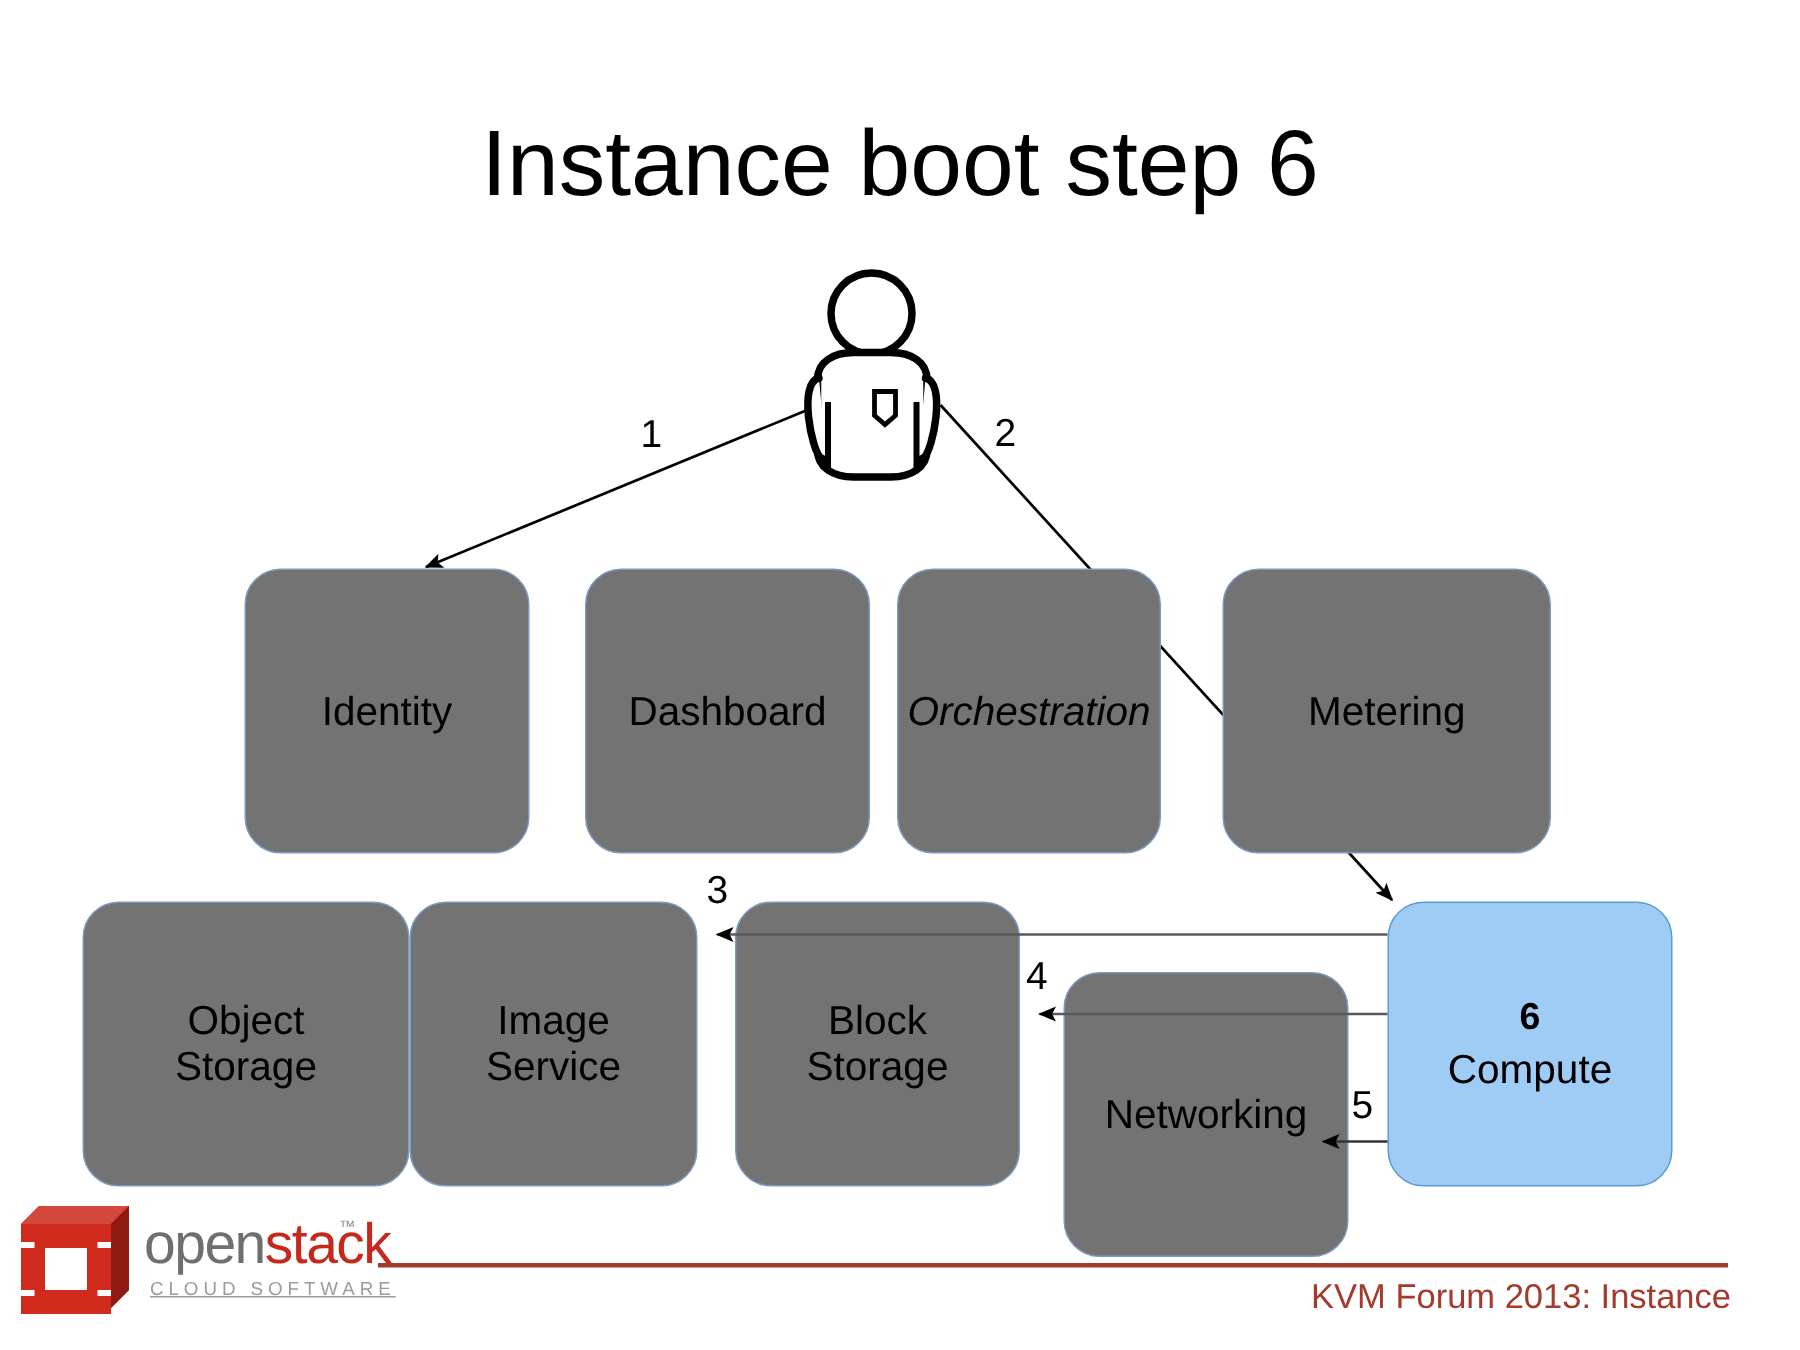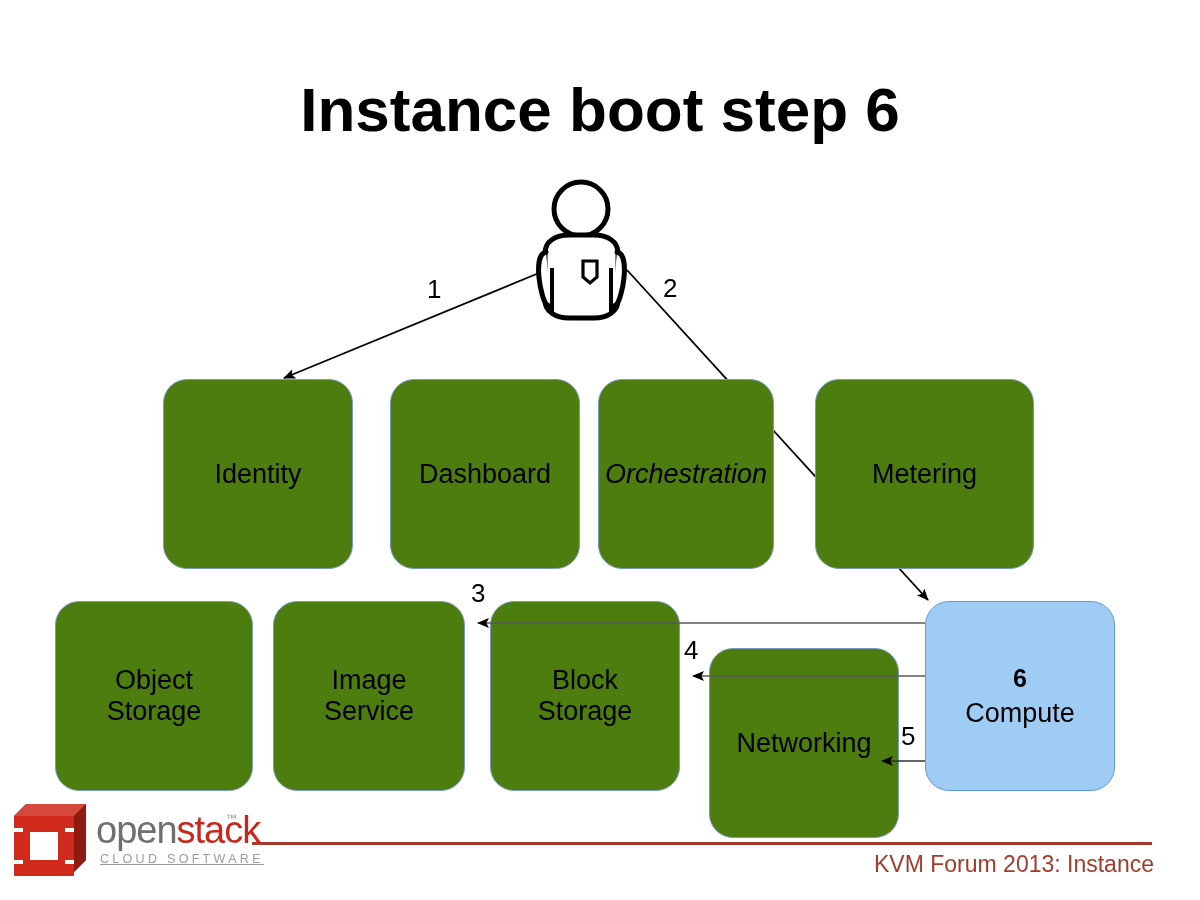--- a/index.html
+++ b/index.html
@@ -26,40 +26,40 @@
 
   
   #slide-title {
     position: absolute;
     left: 0;
     top: 74px;
     width: 1200px;
     text-align: center;
     font-size: 62px;
     line-height: 72px;
-    font-weight: 700;
+    font-weight: 400;
     letter-spacing: 0px;
     color: #000000;
     white-space: nowrap;
   }
 
   
   #diagram-svg {
     position: absolute;
     left: 0; top: 0;
     width: 1200px;
     height: 900px;
     pointer-events: none;
   }
 
   
   .service-box {
     position: absolute;
     box-sizing: border-box;
-    background: #4d7c0f;
+    background: #737373;
     border: 1.4px solid #7a9ac0;
     border-radius: 24px;
     display: flex;
     flex-direction: column;
     align-items: center;
     justify-content: center;
     text-align: center;
     font-size: 27px;
     line-height: 31px;
     color: #000000;
@@ -191,21 +191,21 @@
   <div class="service-box" style="left:390px; top:379px; width:190px; height:190px;">
     <div class="box-label">Dashboard</div>
   </div>
   <div class="service-box" style="left:598px; top:379px; width:176px; height:190px;font-style:italic;">
     <div class="box-label">Orchestration</div>
   </div>
   <div class="service-box" style="left:815px; top:379px; width:219px; height:190px;">
     <div class="box-label">Metering</div>
   </div>
 
-  <div class="service-box" style="left:55px; top:601px; width:198px; height:190px;">
+  <div class="service-box" style="left:55px; top:601px; width:218px; height:190px;">
     <div class="box-label">Object
 Storage</div>
   </div>
   <div class="service-box" style="left:273px; top:601px; width:192px; height:190px;">
     <div class="box-label">Image
 Service</div>
   </div>
   <div class="service-box" style="left:490px; top:601px; width:190px; height:190px;">
     <div class="box-label">Block
 Storage</div>

